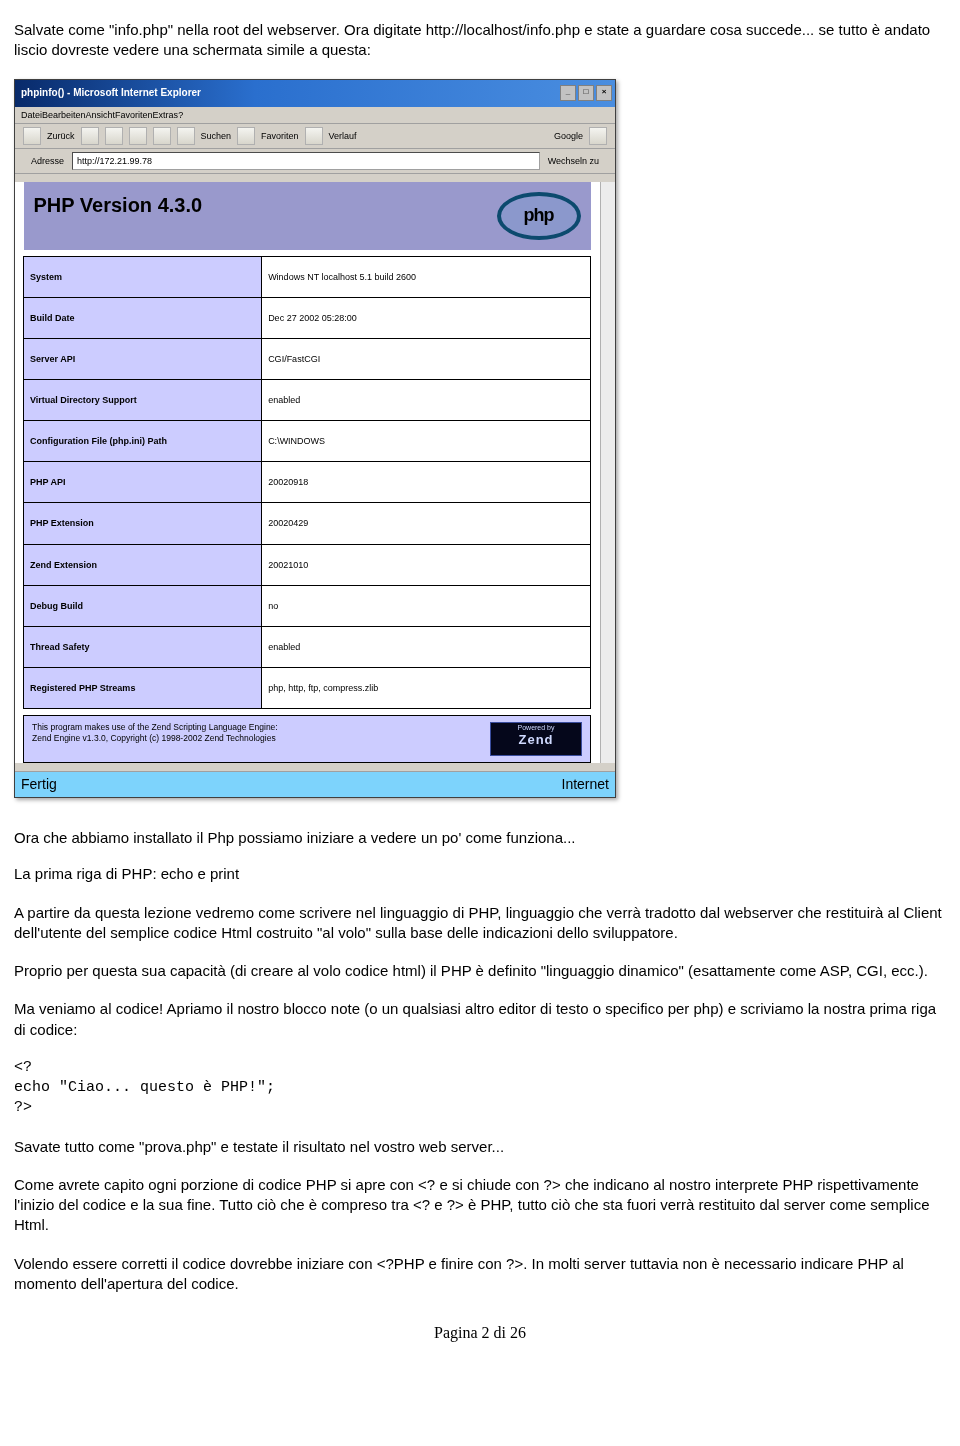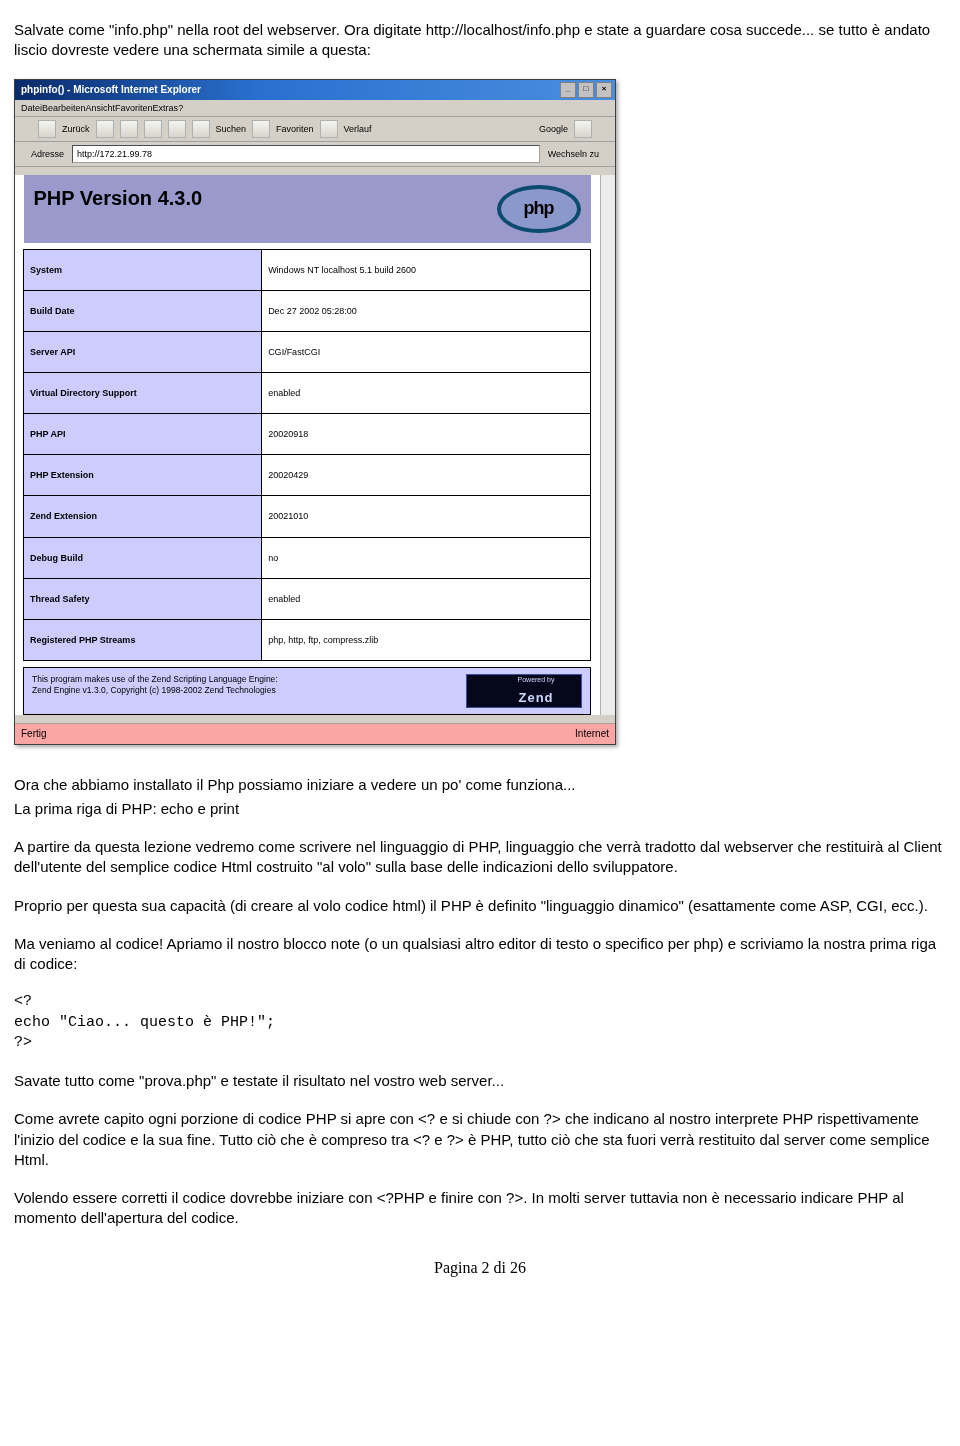--- a/index.html
+++ b/index.html
@@ -26,21 +26,21 @@
     width: 600px;
     margin: 8px 0 30px 0;
     background: #d4d0c8;
     border: 1px solid #404040;
     box-shadow: 2px 2px 4px rgba(0,0,0,0.35);
     font-family: Tahoma, Verdana, sans-serif;
     font-size: 9px;
     color: #000;
   }
   .shot-titlebar {
-    height: 20px;
+    height: 27px;
     background: linear-gradient(90deg,#082a6a,#2a6fce 40%,#4a8ee0);
     color: #fff;
     display: flex;
     align-items: center;
     justify-content: space-between;
     padding: 0 3px 0 6px;
     font-size: 10px;
     font-weight: bold;
   }
   .shot-titlebar .wbtns { display: flex; gap: 2px; }
@@ -51,21 +51,21 @@
     font-size: 8px; line-height: 12px; text-align: center; color: #000;
   }
   .shot-menubar {
     padding: 2px 6px;
     background: #d4d0c8;
     border-bottom: 1px solid #a0a0a0;
     display: flex; gap: 0;
     font-size: 9px;
   }
   .shot-toolbar {
-    padding: 3px 23px;
+    padding: 3px 8px;
     background: #d4d0c8;
     border-bottom: 1px solid #a0a0a0;
     display: flex; align-items: center; gap: 6px;
     font-size: 9px;
   }
   .shot-toolbar .tbtn {
     width: 16px; height: 16px;
     border: 1px solid #b0b0b0;
     background: linear-gradient(#f4f4f0,#d8d6cc);
     display: inline-block;
@@ -141,35 +141,34 @@
     line-height: 1.3;
   }
   .zend-logo {
     float: right;
     width: 90px; height: 32px;
     background: #05071b;
     color: #cfd9ff;
     display: flex;
     flex-direction: column;
     align-items: center;
-    justify-content: space-between;
+    justify-content: flex-start;
     border: 1px solid #3a4d9e;
     font-size: 7px;
     margin-left: 20px;
-    padding-left: 24px;
   }
   .zend-logo .big { font-size: 13px; letter-spacing: 1px; font-weight: bold; }
   .spacer4 { height: 4px; }
 
   .shot-status {
     padding: 3px 6px;
-    background: #fca5a5;
+    background: #7dd3fc;
     border-top: 1px solid #a0a0a0;
     display: flex; justify-content: space-between;
-    font-size: 10px;
+    font-size: 14px;
   }
 </style>
 </head>
 <body>
 
 <p>Salvate come "info.php" nella root del webserver. Ora digitate http://localhost/info.php e state a guardare cosa succede... se tutto è andato liscio dovreste vedere una schermata simile a questa:</p>
 
 <div class="shot-wrap">
 
   <div class="shot-titlebar">
@@ -238,20 +237,24 @@
           </tr>
       <tr class="row">
             <td class="k">Server API</td>
             <td>CGI/FastCGI</td>
           </tr>
       <tr class="row">
             <td class="k">Virtual Directory Support</td>
             <td>enabled</td>
           </tr>
       <tr class="row">
+            <td class="k">Configuration File (php.ini) Path</td>
+            <td>C:\WINDOWS</td>
+          </tr>
+      <tr class="row">
             <td class="k">PHP API</td>
             <td>20020918</td>
           </tr>
       <tr class="row">
             <td class="k">PHP Extension</td>
             <td>20020429</td>
           </tr>
       <tr class="row">
             <td class="k">Zend Extension</td>
             <td>20021010</td>
@@ -285,21 +288,21 @@
     </tbody>
       </table>
   </div>
 
   <div class="shot-status">
     <span>Fertig</span>
     <span>Internet</span>
   </div>
 </div>
 
-<p style="margin-bottom:4px">Ora che abbiamo installato il Php possiamo iniziare a vedere un po' come funziona...</p>
+<p style="margin-bottom:16px">Ora che abbiamo installato il Php possiamo iniziare a vedere un po' come funziona...</p>
 <p>La prima riga di PHP: echo e print</p>
 
 <p>A partire da questa lezione vedremo come scrivere nel linguaggio di PHP, linguaggio che verrà tradotto dal webserver che restituirà al Client dell'utente del semplice codice Html costruito "al volo" sulla base delle indicazioni dello sviluppatore.</p>
 <p>Proprio per questa sua capacità (di creare al volo codice html) il PHP è definito "linguaggio dinamico" (esattamente come ASP, CGI, ecc.).</p>
 <p>Ma veniamo al codice! Apriamo il nostro blocco note (o un qualsiasi altro editor di testo o specifico per php) e scriviamo la nostra prima riga di codice:</p>
 
 <p class="mono" style="margin-bottom:18px">
   <span>&lt;?</span><br>
   <span>echo "Ciao... questo è PHP!";</span><br>
   <span>?&gt;</span>

